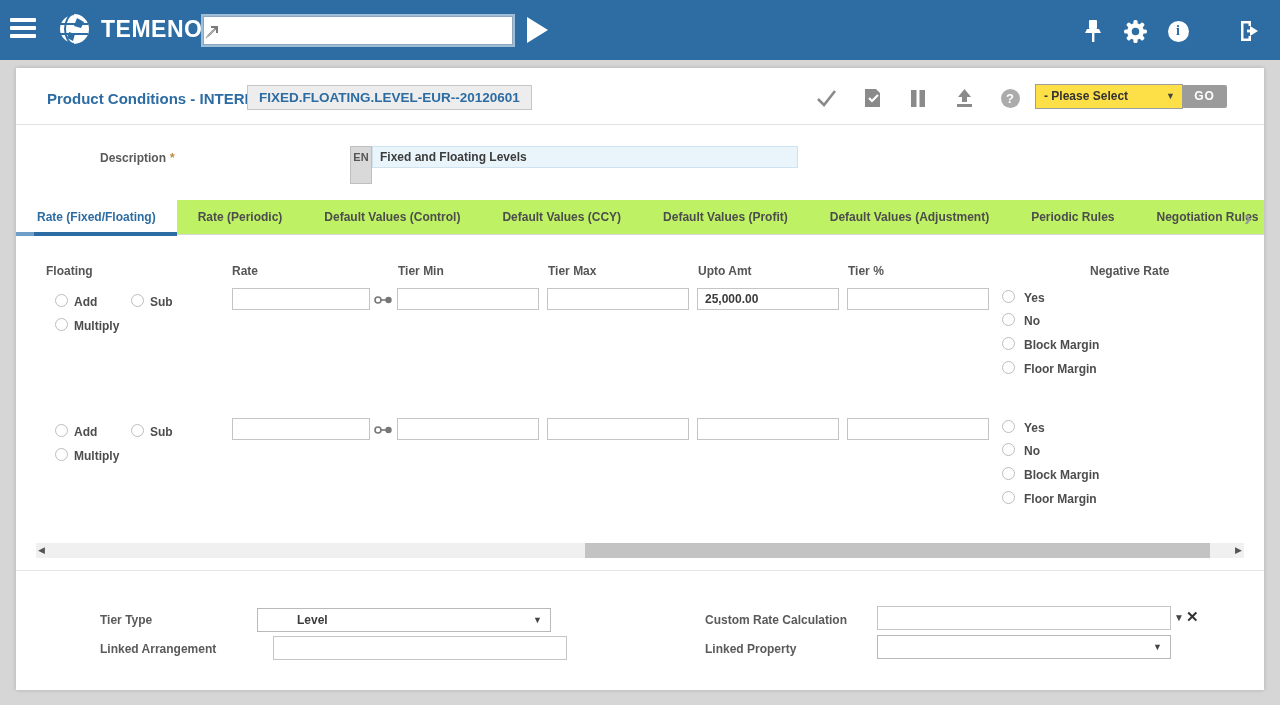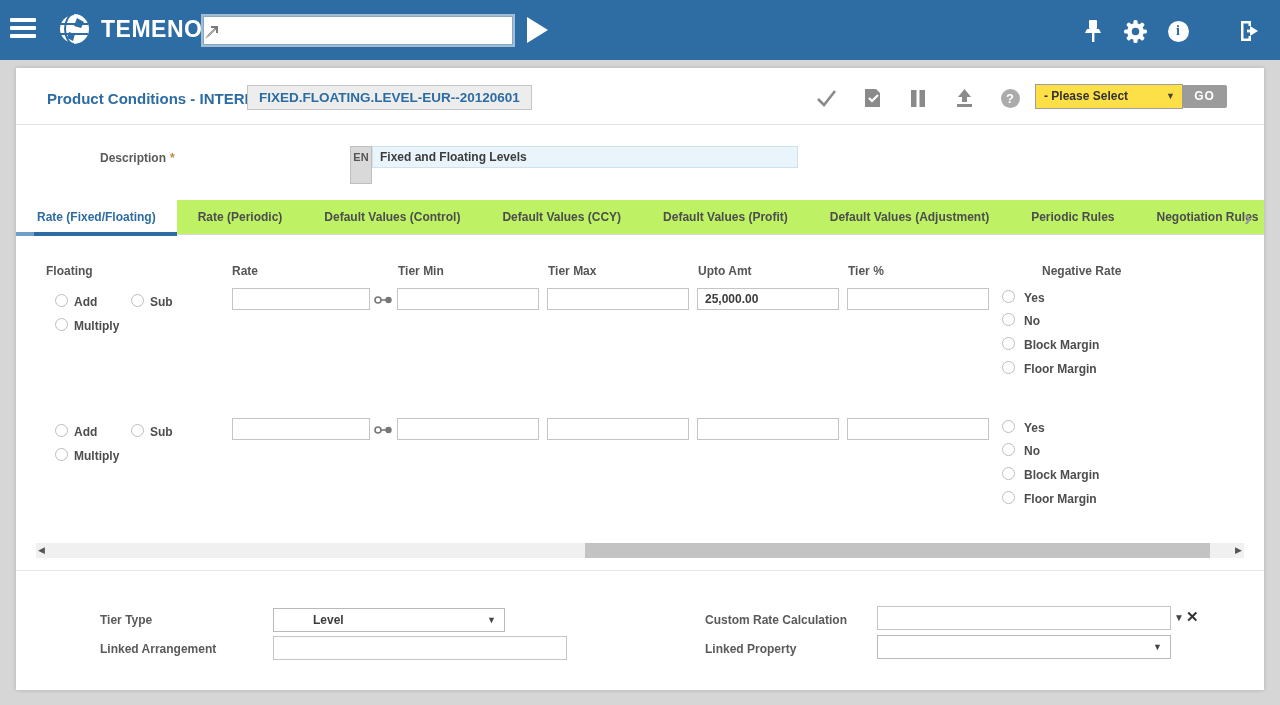--- a/index.html
+++ b/index.html
@@ -216,21 +216,21 @@
 
   </div>
   <span class="tab-chevron chev-right">›</span>
 
   <span class="col-head" style="left:30px;">Floating</span>
   <span class="col-head" style="left:216px;">Rate</span>
   <span class="col-head" style="left:382px;">Tier Min</span>
   <span class="col-head" style="left:532px;">Tier Max</span>
   <span class="col-head" style="left:682px;">Upto Amt</span>
   <span class="col-head" style="left:832px;">Tier %</span>
-  <span class="col-head" style="left:990px;padding-left:36px;">Negative Rate</span>
+  <span class="col-head" style="left:1038px;padding-left:36px;">Negative Rate</span>
 
   <span class="radio" style="left:39px; top:226px;"></span>
   <span class="rlabel" style="left:58px; top:227px;">Add</span>
   <span class="radio" style="left:115px; top:226px;"></span>
   <span class="rlabel" style="left:134px; top:227px;">Sub</span>
   <span class="radio" style="left:39px; top:250px;"></span>
   <span class="rlabel" style="left:58px; top:251px;">Multiply</span>
 
   <input class="txt" style="left: 216px; top: 220px; width: 138px;" value="">
   <span class="link-ico" style="left:358px; top:226px;">
@@ -285,21 +285,21 @@
 
   <div class="hscroll-track">
     <span class="scroll-arrow sa-left">◀</span>
     <div class="hscroll-thumb"></div>
     <span class="scroll-arrow sa-right">▶</span>
   </div>
 
   <div class="ft-divider"></div>
 
   <span class="fld-label" style="position:absolute; left:84px; top:545px;">Tier Type</span>
-  <div class="sel" style="left:257px; top:540px; width:232px;padding-left:39px;">
+  <div class="sel" style="left:241px; top:540px; width:294px;padding-left:39px;">
     <span>Level</span>
     <span class="arr">▼</span>
   </div>
 
   <span class="fld-label" style="position:absolute; left:84px; top:574px;">Linked Arrangement</span>
   <input class="txt" style="left: 257px; top: 568px; width: 294px; height: 24px;" value="">
 
   <span class="fld-label" style="position:absolute; left:689px; top:545px;">Custom Rate Calculation</span>
   <input class="txt" style="left: 861px; top: 538px; width: 294px; height: 24px;" value="">
   <span class="side-ico" style="left:1158px; top:544px; font-size:10px;">▼</span>

